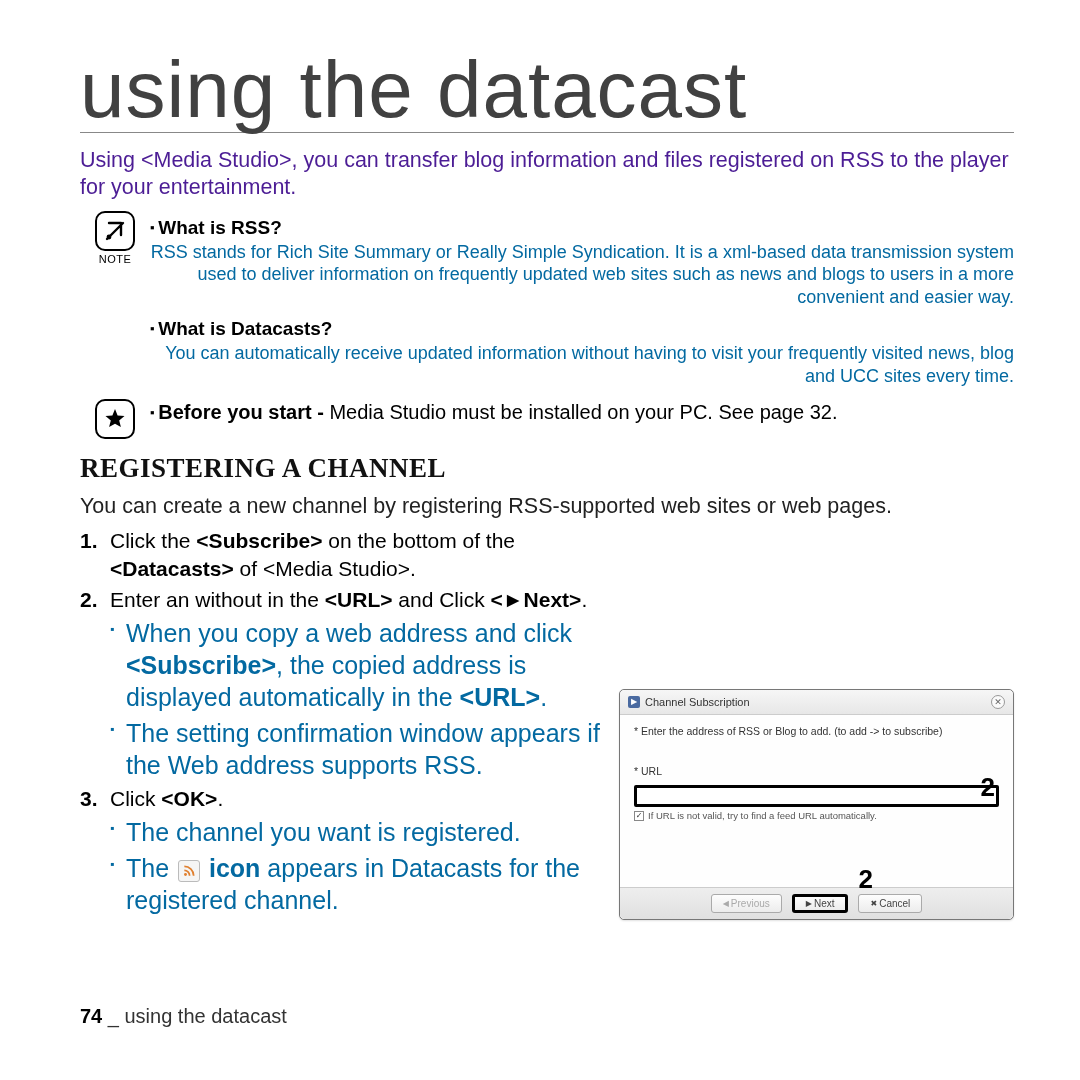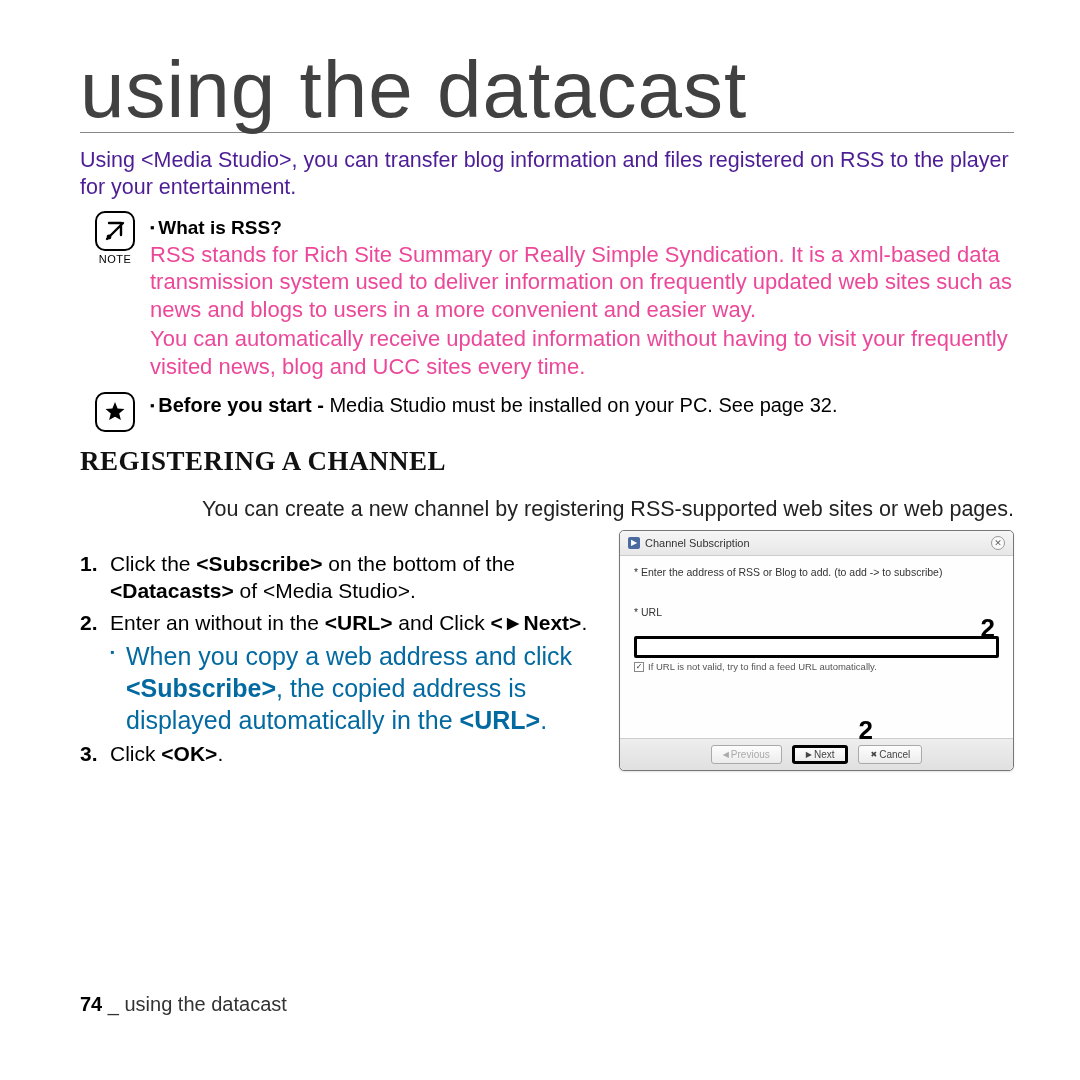--- a/index.html
+++ b/index.html
@@ -55,24 +55,25 @@
     letter-spacing: 0.5px;
     color: #000;
   }
   .note-body { flex: 1; }
   .note-body .q {
     font-size: 19px;
     font-weight: bold;
     margin-top: 6px;
   }
   .note-body .a {
-    font-size: 22px;
+    font-size: 18px;
     line-height: 1.25;
     margin-top: 2px;
-    color: #ec4899;
+    color: #0369a1;
+    text-align: right;
   }
   .note-body .q2 { margin-top: 10px; }
   .star-row {
     display: flex;
     align-items: flex-start;
     margin-top: 12px;
   }
   .star-body {
     flex: 1;
     font-size: 20px;
@@ -82,23 +83,22 @@
   .section-h {
     font-size: 27px;
     font-weight: bold;
     letter-spacing: 0.5px;
     margin-top: 12px;
     color: #111;
     font-family: Liberation Serif, serif;
   }
   .section-intro {
     font-size: 21.5px;
-    margin-top: 20px;
+    margin-top: 10px;
     color: #222;
-    text-align: right;
   }
   .two-col {
     display: flex;
     margin-top: 8px;
     gap: 14px;
     align-items: flex-end;
   }
   .left-col { flex: 1; }
   .right-col { width: 395px; flex: 0 0 395px; }
   ol.steps {
@@ -179,21 +179,21 @@
     border-radius: 50%;
     display: inline-flex;
     align-items: center;
     justify-content: center;
     font-size: 9px;
     color: #666;
     background: #fafafa;
   }
   .dialog-content { padding: 10px 14px 8px 14px; }
   .hint { font-size: 10.5px; color: #333; margin-bottom: 28px; }
-  .url-label { font-size: 10.5px; margin-bottom: 18px; display: block; }
+  .url-label { font-size: 10.5px; margin-bottom: 8px; display: block; }
   .url-input {
     width: 100%;
     height: 22px;
     border: 3px solid #000;
     border-radius: 2px;
     background: #fff;
     padding: 0 4px;
   }
   .chk-row {
     font-size: 9.5px;
@@ -260,21 +260,21 @@
     border-radius: 3px;
     background: #f5f5f5;
     align-items: center;
     justify-content: center;
     vertical-align: middle;
     margin: 0 2px;
   }
   .footer {
     position: absolute;
     left: 80px;
-    bottom: 64px;
+    bottom: 52px;
     font-size: 20px;
     color: #333;
   }
   .footer .pn { font-weight: bold; color: #000; }
   .bullet-lead::before {
     content: "▪ ";
     font-size: 13px;
     vertical-align: 2px;
   }
 </style>
@@ -291,20 +291,21 @@
       <svg width="24" height="24" viewBox="0 0 24 24">
           <path d="M4 20 L20 4 M6 4 h12 v12" fill="none" stroke="#000" stroke-width="2.4" stroke-linecap="round" stroke-linejoin="round"></path>
           <circle cx="6" cy="18" r="2.4" fill="#000"></circle>
         </svg>
     </div>
     <div class="note-caption">NOTE</div>
   </div>
   <div class="note-body">
     <div class="q bullet-lead">What is RSS?</div>
     <div class="a">RSS stands for Rich Site Summary or Really Simple Syndication. It is a xml-based data transmission system used to deliver information on frequently updated web sites such as news and blogs to users in a more convenient and easier way.</div>
+    <div class="q q2 bullet-lead">What is Datacasts?</div>
     <div class="a">You can automatically receive updated information without having to visit your frequently visited news, blog and UCC sites every time.</div>
   </div>
 </div>
 
 <div class="star-row">
   <div class="note-icon-col">
     <div class="icon-box">
       <svg width="24" height="24" viewBox="0 0 24 24">
           <path d="M12 2 l2.6 6.4 6.9 .5 -5.3 4.5 1.7 6.7 L12 16.8 6.1 20.1 7.8 13.4 2.5 8.9 9.4 8.4 Z" fill="#000"></path>
         </svg>
@@ -327,26 +328,41 @@
         </span>
       </li>
       <li>
         <span class="step-main">
           <span>Enter an without in the </span><b>&lt;URL&gt;</b><span> and Click </span><b>&lt;►Next&gt;</b><span>.</span>
         </span>
         <ul class="sub">
           <li>
             <span>When you copy a web address and click </span><b>&lt;Subscribe&gt;</b><span>, the copied address is displayed automatically in the </span><b>&lt;URL&gt;</b><span>.</span>
           </li>
+          <li>The setting confirmation window appears if the Web address supports RSS.</li>
         </ul>
       </li>
       <li>
         <span class="step-main">
           <span>Click </span><b>&lt;OK&gt;</b><span>.</span>
         </span>
+        <ul class="sub">
+          <li>The channel you want is registered.</li>
+          <li>
+            <span>The </span>
+            <span class="rss-mini">
+              <svg width="14" height="14" viewBox="0 0 24 24">
+                  <circle cx="6" cy="18" r="2.5" fill="#e08030"></circle>
+                  <path d="M4 11 a9 9 0 0 1 9 9" fill="none" stroke="#e08030" stroke-width="3"></path>
+                  <path d="M4 4 a16 16 0 0 1 16 16" fill="none" stroke="#e08030" stroke-width="3"></path>
+                </svg>
+            </span>
+            <b> icon</b><span> appears in Datacasts for the registered channel.</span>
+          </li>
+        </ul>
       </li>
     </ol>
   </div>
 
   <div class="right-col">
     <div class="dialog">
       <div class="dialog-header">
         <div class="left">
           <span class="play-square">▶</span>
           <span>Channel Subscription</span>

